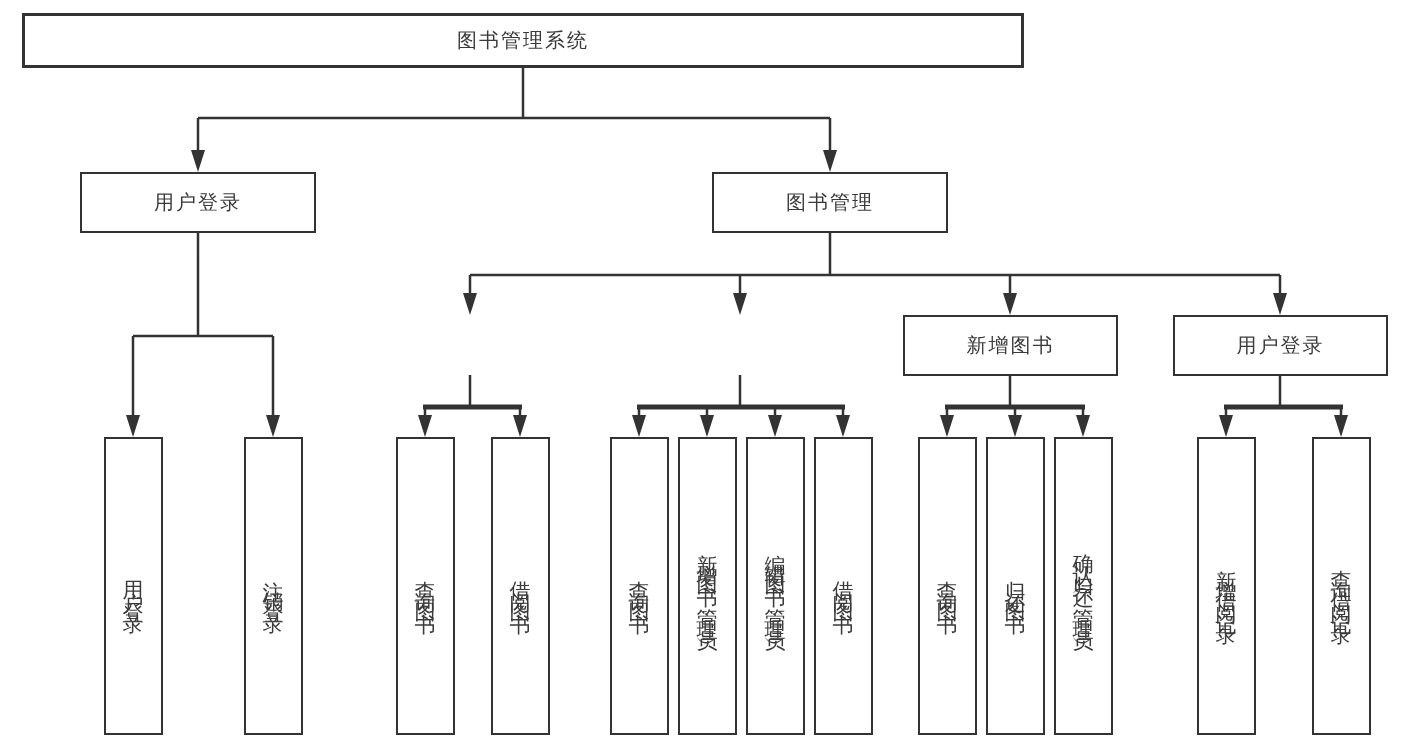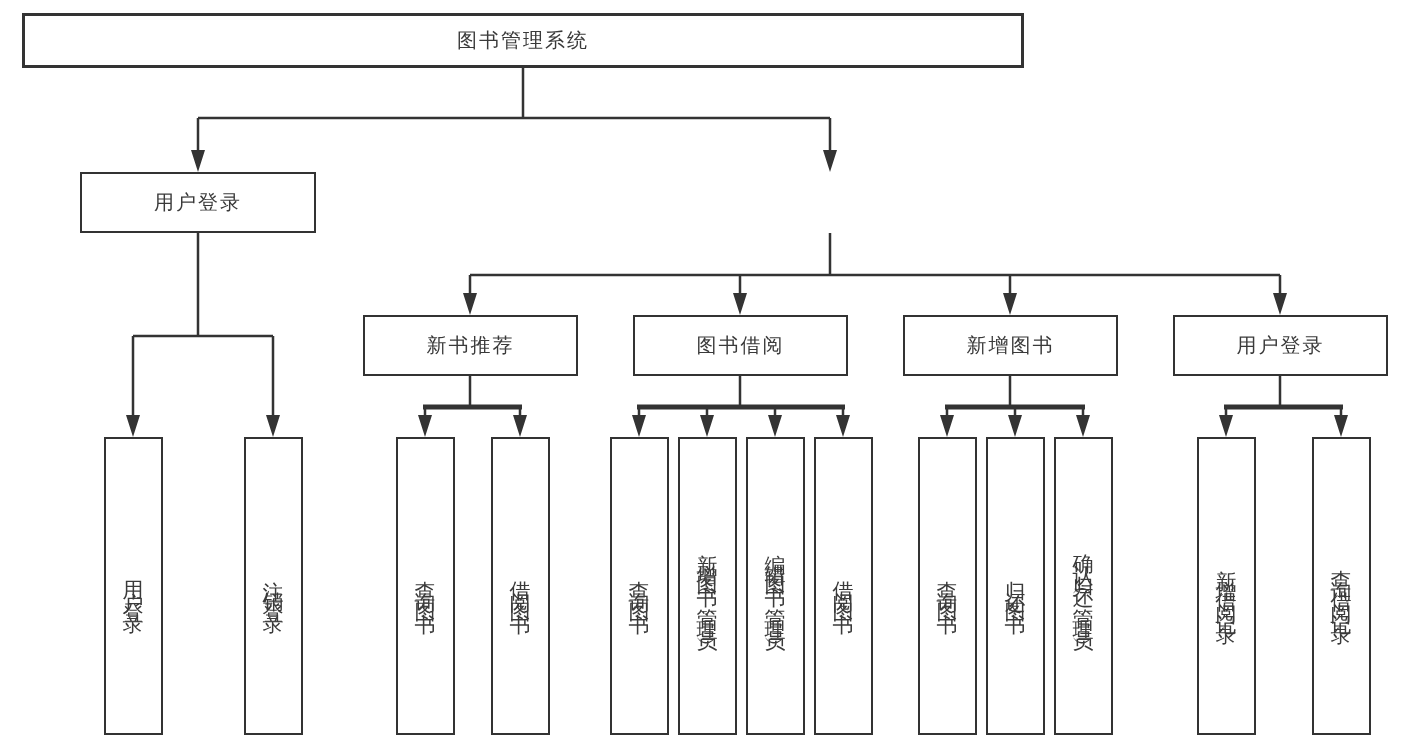--- a/index.html
+++ b/index.html
@@ -82,27 +82,24 @@
          M1219,415 L1233,415 L1226,437 Z M1334,415 L1348,415 L1341,437 Z"></path>
   </svg>
 
   <div class="box root">
     <span class="h">图书管理系统</span>
   </div>
 
   <div class="box lvl2" style="left:80px">
     <span class="h">用户登录</span>
   </div>
+  <div class="box lvl2" style="left:712px">
+    <span class="h">图书管理</span>
+  </div>
 
-  <div class="box lvl3" style="left:363px">
-    <span class="h">新书推荐</span>
-  </div>
-  <div class="box lvl3" style="left:633px">
-    <span class="h">图书借阅</span>
-  </div>
   <div class="box lvl3" style="left:903px">
     <span class="h">新增图书</span>
   </div>
   <div class="box lvl3" style="left:1173px">
     <span class="h">用户登录</span>
   </div>
 
   <div class="box leaf" style="left:104px">
     <span class="v">用户登录</span>
   </div>

